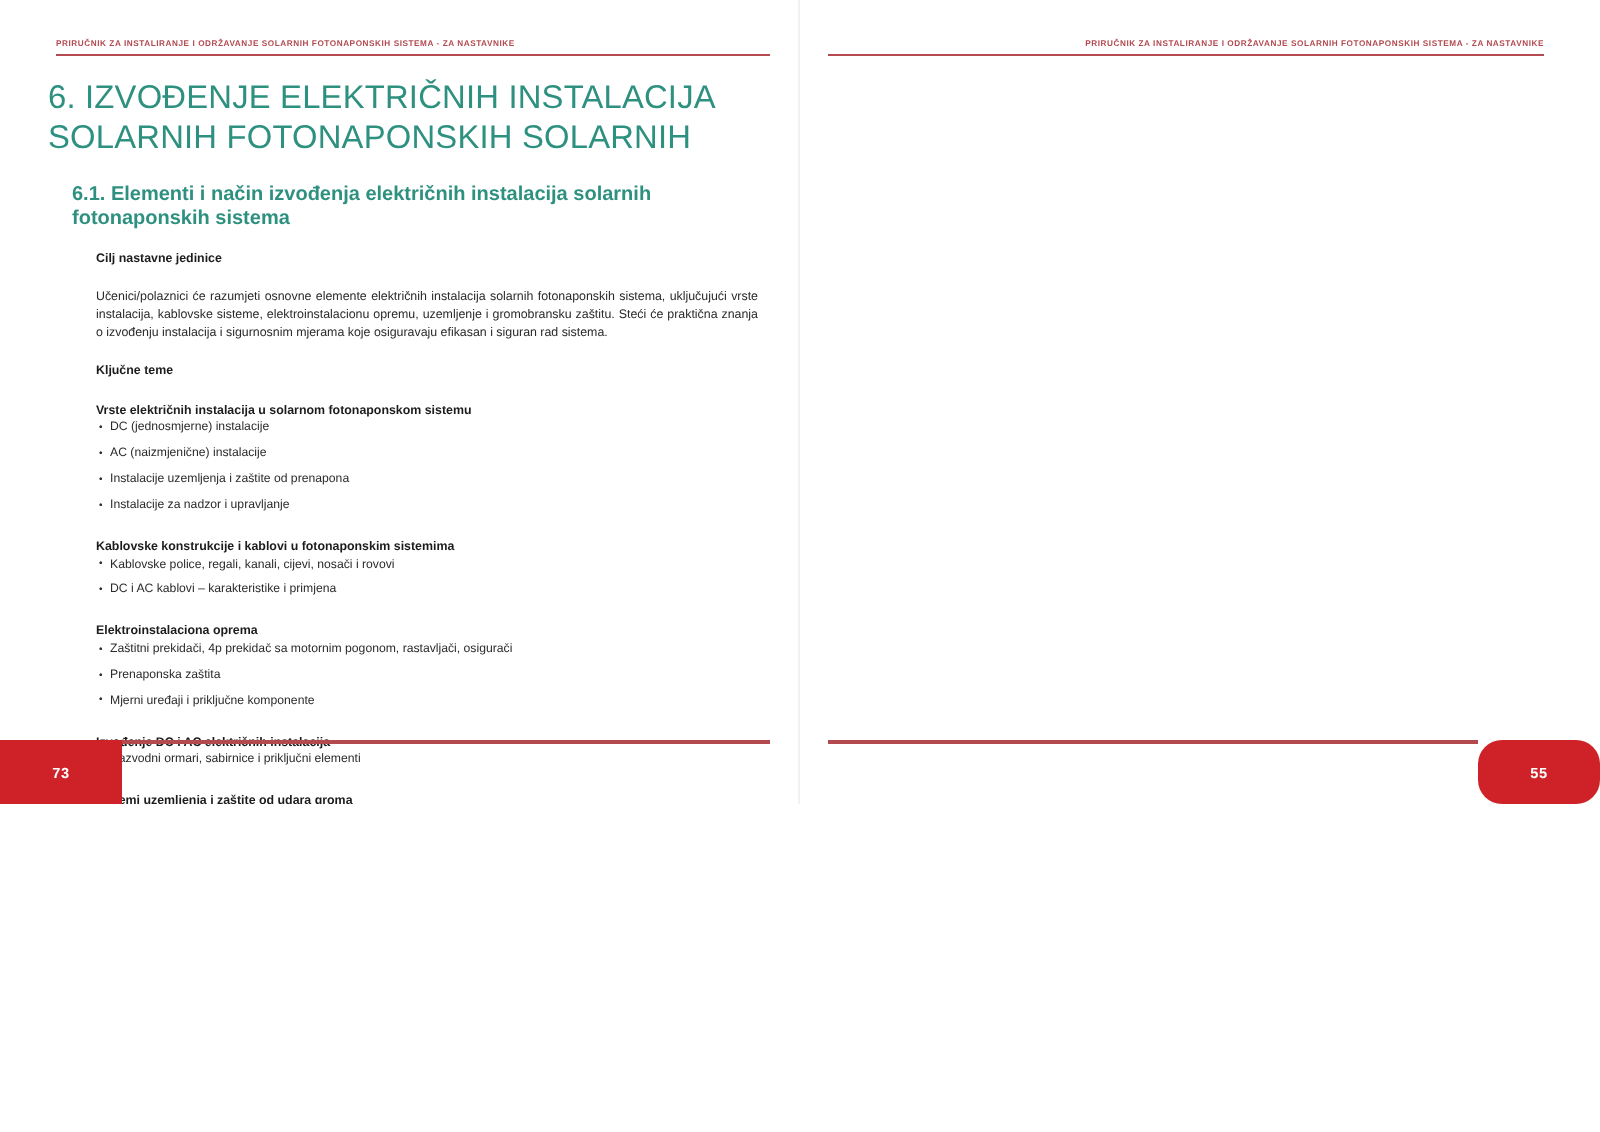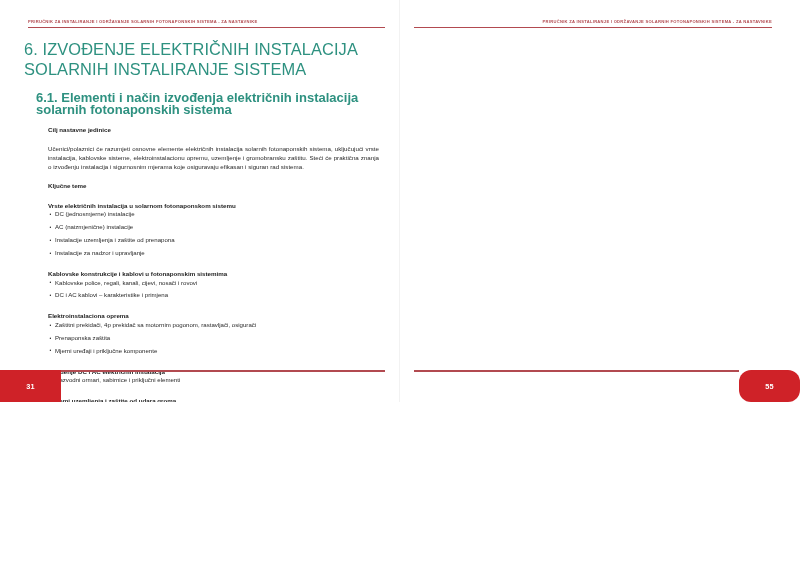--- a/index.html
+++ b/index.html
@@ -65,21 +65,21 @@
     letter-spacing: 0.1px;
   }
   .chapter-title .ln { display: block; white-space: nowrap; }
 
   .section-title {
     position: absolute;
     left: 36px;
     right: 26px;
     top: 92px;
     color: #2e9180;
-    font-size: 13px;
+    font-size: 10px;
     font-weight: 700;
     line-height: 11.5px;
   }
 
   
   .col {
     position: absolute;
     box-sizing: border-box;
   }
   .col-left  { left: 48px; right: 20px; top: 126px; }
@@ -181,21 +181,21 @@
 
   <div class="page page-left">
 
     <div class="runhead runhead-left">
       <div class="rh-text">PRIRUČNIK ZA INSTALIRANJE I ODRŽAVANJE SOLARNIH FOTONAPONSKIH SISTEMA - ZA NASTAVNIKE</div>
       <div class="rh-rule"></div>
     </div>
 
     <div class="chapter-title">
       <span class="ln">6. IZVOĐENJE ELEKTRIČNIH INSTALACIJA</span>
-      <span class="ln">SOLARNIH INSTALIRANJE SISTEMA</span>
+      <span class="ln">SOLARNIH FOTONAPONSKIH SOLARNIH</span>
     </div>
 
     <div class="section-title">6.1. Elementi i način izvođenja električnih instalacija solarnih fotonaponskih sistema</div>
 
     <div class="col col-left">
 
       <p class="h-bold">Cilj nastavne jedinice</p>
       <div class="sp-9"></div>
       <p class="para">Učenici/polaznici će razumjeti osnovne elemente električnih instalacija solarnih fotonaponskih sistema, uključujući vrste instalacija, kablovske sisteme, elektroinstalacionu opremu, uzemljenje i gromobransku zaštitu. Steći će praktična znanja o izvođenju instalacija i sigurnosnim mjerama koje osiguravaju efikasan i siguran rad sistema.</p>
       <div class="sp-11"></div>
@@ -242,21 +242,21 @@
       <p class="h-bold">Nastavne metode</p>
       <div class="sp-11"></div>
       <p class="h-bold">Predavanje uz vizuelne prikaze</p>
       <ul class="blist loose">
         <li>Korišćenje slika i tehničkih ilustracija za prikaz električnih instalacija.</li>
       </ul>
 
     </div>
 
     <div class="folio-rule folio-rule-left"></div>
-    <div class="folio folio-left">31</div>
+    <div class="folio folio-left">73</div>
   </div>
 
   <div class="page page-right">
 
     <div class="runhead runhead-right">
       <div class="rh-text">PRIRUČNIK ZA INSTALIRANJE I ODRŽAVANJE SOLARNIH FOTONAPONSKIH SISTEMA - ZA NASTAVNIKE</div>
       <div class="rh-rule"></div>
     </div>
 
     <div class="col col-right">

